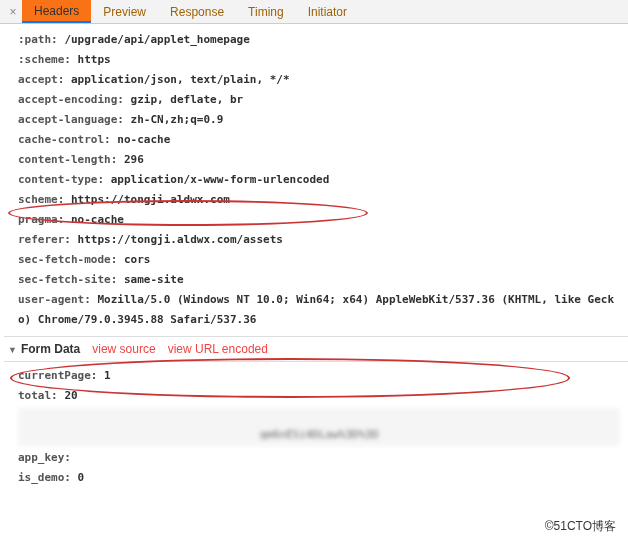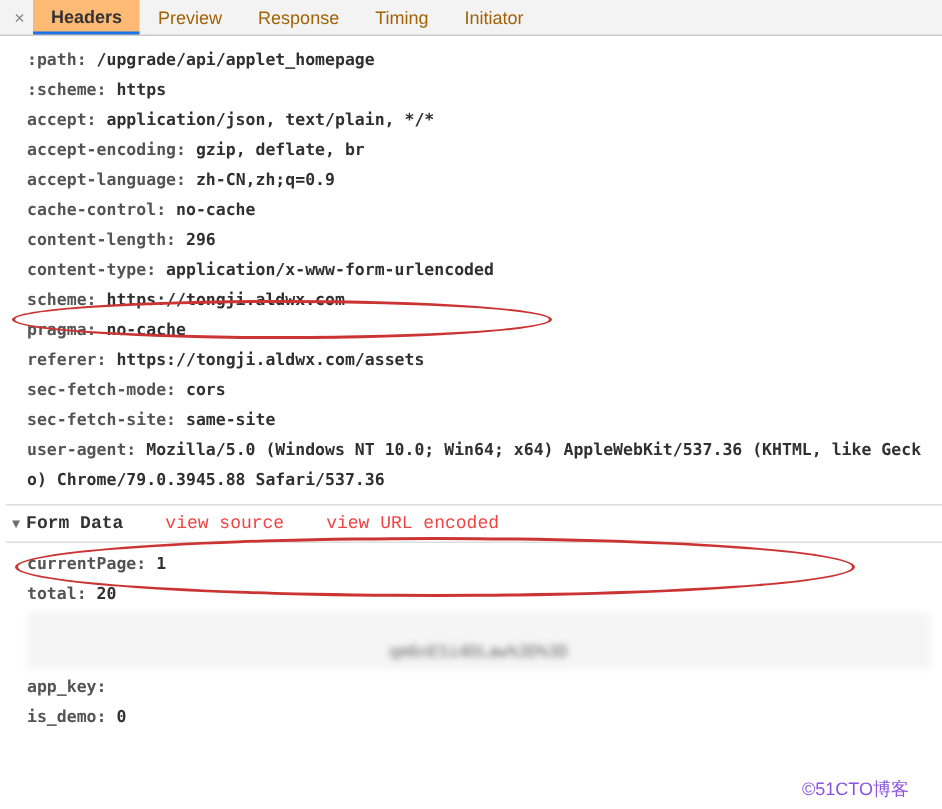--- a/index.html
+++ b/index.html
@@ -32,22 +32,22 @@
     cursor: pointer;
   }
   .tabs .tab {
     padding: 4px 12px 3px 12px;
     cursor: pointer;
     color: #a16207;
   }
   .tabs .tab.active {
     color: #333;
     border-bottom: 2px solid #1a73e8;
-    background: #fdba74;
-    font-weight: 700;
+    background: #f97316;
+    font-weight: 400;
   }
   .panel {
     height: 510px;
     overflow-y: scroll;
     padding: 6px 0 6px 18px;
     position: relative;
   }
   .hdr-row {
     line-height: 20px;
     white-space: normal;
@@ -58,22 +58,22 @@
   .hdr-row .v { color: #303030; font-weight: bold; }
   .section {
     margin-left: -14px;
     border-top: 1px solid #ddd;
     border-bottom: 1px solid #ddd;
     padding: 5px 0 5px 4px;
     margin-top: 6px;
     margin-bottom: 4px;
     display: flex;
     align-items: flex-start;
-    gap: 28px;
-    font-family: Liberation Mono, monospace;
+    gap: 12px;
+    font-family: Liberation Sans, sans-serif;
     font-size: 12px;
     color: #5a5a5a;
   }
   .section .tri {
     font-size: 9px;
     color: #6e6e6e;
     margin-right: 4px;
   }
   .section .title { font-weight: bold; color: #333; }
   .section .link { color: #ef4444; cursor: pointer; }
@@ -83,25 +83,25 @@
     filter: blur(2px);
     margin: 2px 8px 2px 0;
     border-radius: 2px;
     text-align: center;
     line-height: 54px;
     color: #666;
     font-size: 11px;
   }
   .watermark {
     position: absolute;
-    right: 22px;
+    right: 12px;
     bottom: 4px;
     font-family: "Segoe UI", Arial, sans-serif;
     font-size: 12px;
-    color: #6d28d9;
+    color: #000000;
     opacity: 0.8;
   }
   
   .ellipse {
     position: absolute;
     border: 2px solid #c33;
     border-radius: 50%;
     pointer-events: none;
   }
   .e1 { left: 8px; top: 176px; width: 360px; height: 26px; }

